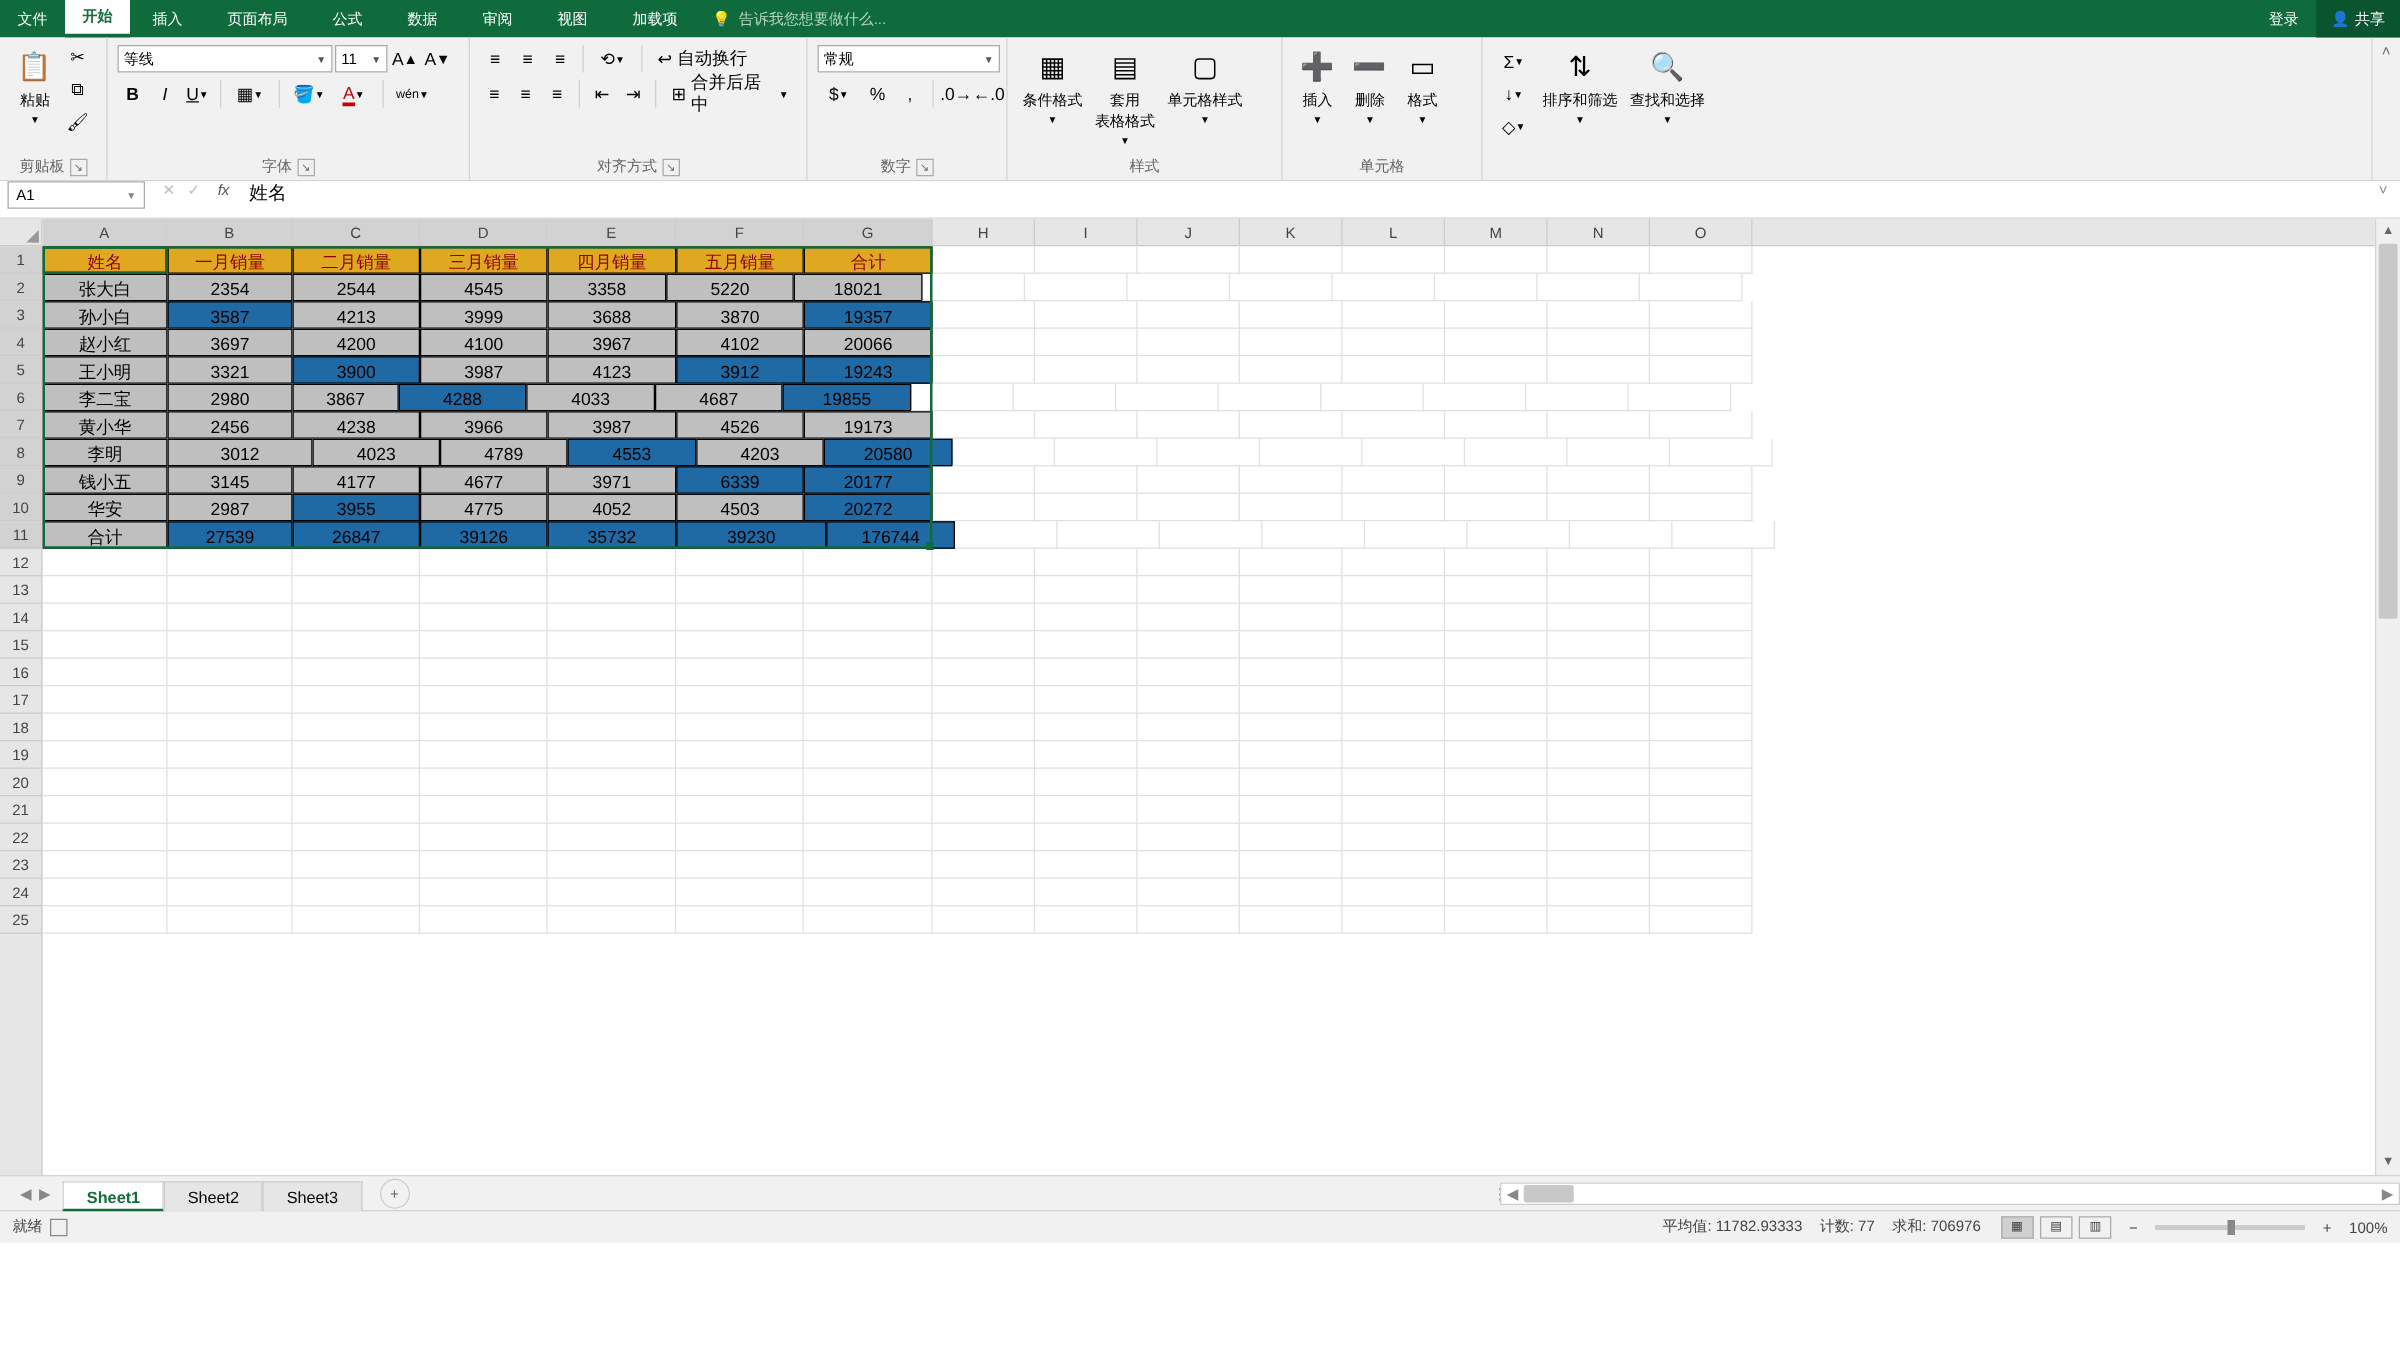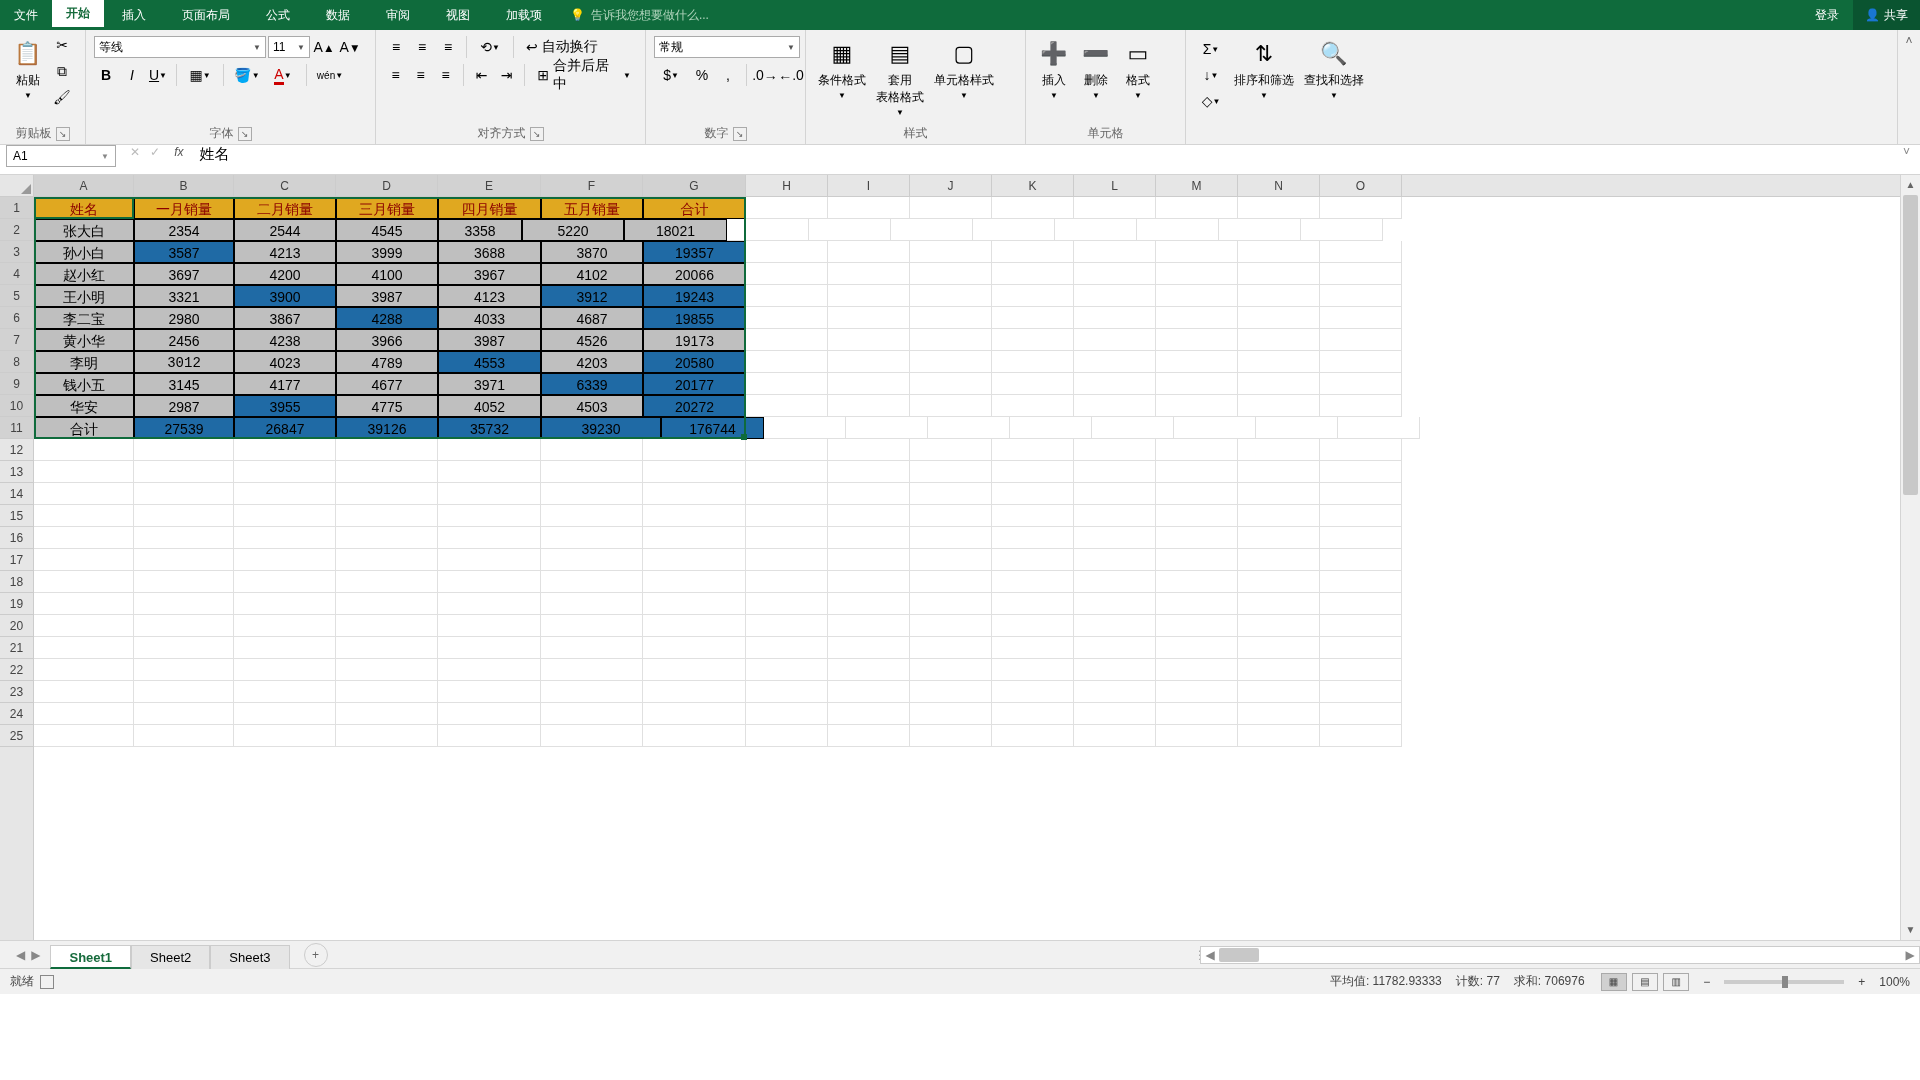--- a/index.html
+++ b/index.html
@@ -388,21 +388,21 @@
         <div class="cell" style="width: 82px;"></div>
         <div class="cell" style="width: 82px;"></div>
         <div class="cell" style="width: 82px;"></div>
         <div class="cell" style="width: 82px;"></div>
       </div>
       <div class="row">
         <div class="cell data-cell" style="width: 100px;">张大白</div>
         <div class="cell data-cell" style="width: 100px;">2354</div>
         <div class="cell data-cell" style="width: 102px;">2544</div>
         <div class="cell data-cell" style="width: 102px;">4545</div>
-        <div class="cell data-cell" style="width: 84px;">3358</div>
+        <div class="cell data-cell" style="width: 95px;">3358</div>
         <div class="cell data-cell" style="width: 102px;">5220</div>
         <div class="cell data-cell" style="width: 103px;">18021</div>
         <div class="cell" style="width: 82px;"></div>
         <div class="cell" style="width: 82px;"></div>
         <div class="cell" style="width: 82px;"></div>
         <div class="cell" style="width: 82px;"></div>
         <div class="cell" style="width: 82px;"></div>
         <div class="cell" style="width: 82px;"></div>
         <div class="cell" style="width: 82px;"></div>
         <div class="cell" style="width: 82px;"></div>
@@ -454,21 +454,21 @@
         <div class="cell" style="width: 82px;"></div>
         <div class="cell" style="width: 82px;"></div>
         <div class="cell" style="width: 82px;"></div>
         <div class="cell" style="width: 82px;"></div>
         <div class="cell" style="width: 82px;"></div>
         <div class="cell" style="width: 82px;"></div>
       </div>
       <div class="row">
         <div class="cell data-cell" style="width: 100px; text-align: center;">李二宝</div>
         <div class="cell data-cell" style="width: 100px;">2980</div>
-        <div class="cell data-cell" style="width: 102px;">3867</div>
+        <div class="cell data-cell" style="width: 85px;">3867</div>
         <div class="cell data-cell blue-cell" style="width: 102px;">4288</div>
         <div class="cell data-cell" style="width: 103px;">4033</div>
         <div class="cell data-cell" style="width: 102px;">4687</div>
         <div class="cell data-cell blue-cell" style="width: 103px;">19855</div>
         <div class="cell" style="width: 82px;"></div>
         <div class="cell" style="width: 82px;"></div>
         <div class="cell" style="width: 82px;"></div>
         <div class="cell" style="width: 82px;"></div>
         <div class="cell" style="width: 82px;"></div>
         <div class="cell" style="width: 82px;"></div>
@@ -487,21 +487,21 @@
         <div class="cell" style="width: 82px;"></div>
         <div class="cell" style="width: 82px;"></div>
         <div class="cell" style="width: 82px;"></div>
         <div class="cell" style="width: 82px;"></div>
         <div class="cell" style="width: 82px;"></div>
         <div class="cell" style="width: 82px;"></div>
         <div class="cell" style="width: 82px;"></div>
       </div>
       <div class="row">
         <div class="cell data-cell" style="width: 100px;">李明</div>
-        <div class="cell data-cell" style="width: 100px; font-family: Liberation Mono, monospace;">3012</div>
+        <div class="cell data-cell" style="width: 116px;">3012</div>
         <div class="cell data-cell" style="width: 102px;">4023</div>
         <div class="cell data-cell" style="width: 102px;">4789</div>
         <div class="cell data-cell blue-cell" style="width: 103px;">4553</div>
         <div class="cell data-cell" style="width: 102px;">4203</div>
         <div class="cell data-cell blue-cell" style="width: 103px;">20580</div>
         <div class="cell" style="width: 82px;"></div>
         <div class="cell" style="width: 82px;"></div>
         <div class="cell" style="width: 82px;"></div>
         <div class="cell" style="width: 82px;"></div>
         <div class="cell" style="width: 82px;"></div>

